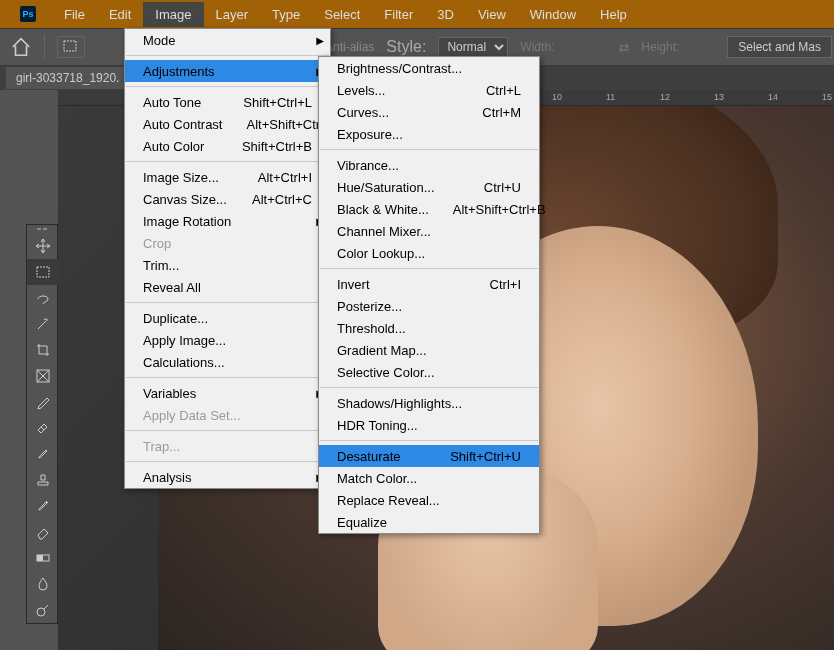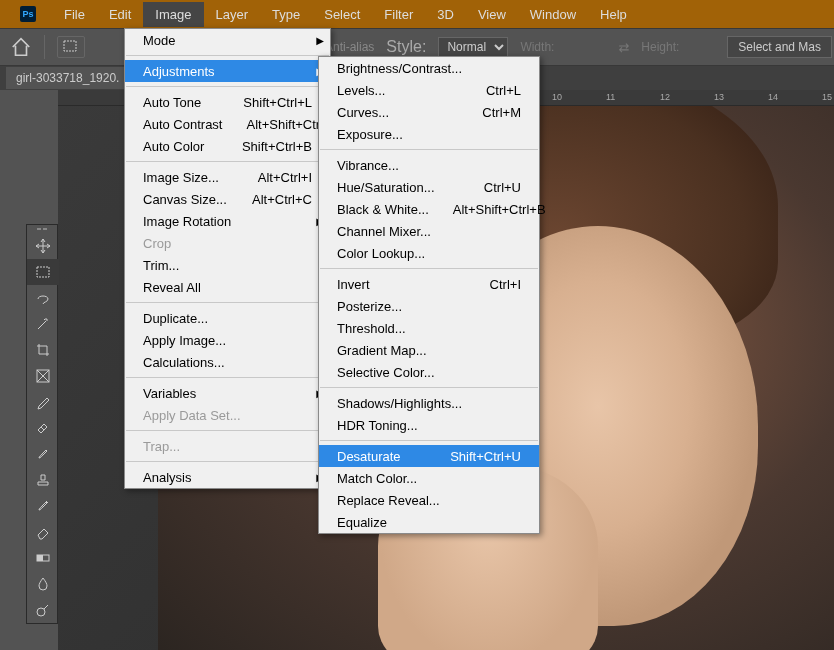--- a/index.html
+++ b/index.html
@@ -41,21 +41,21 @@
 .toolpal { position: absolute; top: 224px; left: 26px; width: 32px; background: #535353; border: 1px solid #2a2a2a; }
 .toolpal-head { height: 8px; background: #535353; display: flex; justify-content: center; align-items: center; gap: 2px; }
 .toolpal-head .dot { width: 4px; height: 2px; background: #888; }
 .tool { width: 32px; height: 26px; display: flex; align-items: center; justify-content: center; color: #ccc; position: relative; }
 .tool.selected { background: #3a3a3a; }
 .tool svg { width: 16px; height: 16px; }
 
 
 .menu-panel { position: absolute; background: #f0f0f0; border: 1px solid #8a8a8a; box-shadow: 2px 2px 6px rgba(0,0,0,0.4); color: #000; font-size: 13px; }
 .menu-row { display: flex; align-items: center; height: 22px; padding: 0 18px 0 18px; white-space: nowrap; position: relative; }
-.menu-row.hover { background: #2e89e5; color: #ffffff; }
+.menu-row.hover { background: #2e89e5; color: #000000; }
 .menu-row.disabled { color: #9a9a9a; }
 .menu-row .lab { flex: 1; }
 .menu-row .sc { margin-left: 24px; }
 .menu-row .arrow { position: absolute; right: 6px; font-size: 10px; }
 .menu-sep { height: 1px; background: #c8c8c8; margin: 4px 1px; }
 
 #image-menu { top: 28px; left: 124px; width: 207px; }
 #adjust-menu { top: 56px; left: 318px; width: 222px; }
 
 </style>

